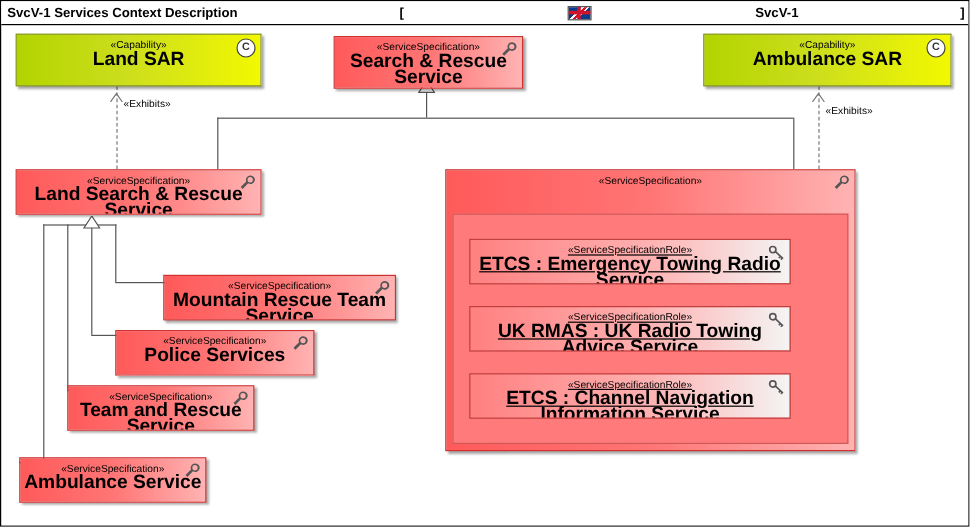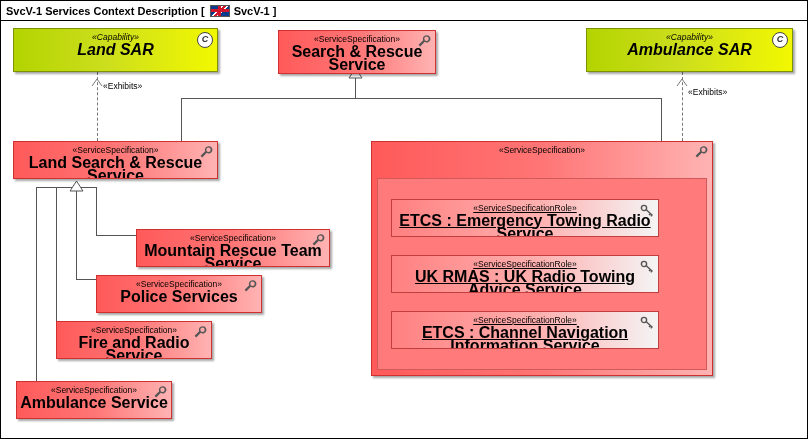--- a/index.html
+++ b/index.html
@@ -25,20 +25,21 @@
     height: 20px;
     border-bottom: 1px solid #000000;
     box-sizing: border-box;
     background: #ffffff;
     display: flex;
     align-items: center;
     font-size: 11px;
     font-weight: bold;
     color: #000000;
     padding-left: 5px;
+    justify-content: space-between;
   }
   #title-bar .bracket {
     font-weight: bold;
     margin: 0 3px;
   }
   .flag {
     display: inline-block;
     width: 20px;
     height: 12px;
     background: linear-gradient(135deg,#0a3b8c 0 38%, #ffffff 38% 46%, #cf142b 46% 54%, #ffffff 54% 62%, #0a3b8c 62% 100%);
@@ -81,21 +82,20 @@
     display: block;
     font-size: 16px;
     font-weight: bold;
     line-height: 13px;
   }
   
   .capability {
     background: linear-gradient(to right, #b3d400 0%, #ccde1d 45%, #f2f800 100%);
     border: 1px solid #7d9200;
     box-shadow: 2px 2px 2px rgba(0,0,0,.35);
-    font-style: italic;
   }
   
   .svcspec {
     background: linear-gradient(to right, #ff5a5a 0%, #ff7575 50%, #ffb3b3 100%);
     border: 1px solid #d03030;
     box-shadow: 2px 2px 2px rgba(0,0,0,.35);
   }
   
   .role {
     background: linear-gradient(to right, #ff8080 0%, #ffb0b0 55%, #f4f4f4 100%);
@@ -303,21 +303,21 @@
     <span class="nm">Police Services</span>
     <span class="ico wrench-ico">
       <svg width="14" height="14" viewBox="0 0 14 14">
           <path d="M9.5 1.2a3.6 3.6 0 0 0-3.3 5l-4.6 4.6 1.6 1.6 4.6-4.6a3.6 3.6 0 1 0 1.7-6.6zm0 1.4a2.2 2.2 0 1 1 0 4.4 2.2 2.2 0 0 1 0-4.4z" fill="#555"></path>
         </svg>
     </span>
   </div>
 
   <div class="node svcspec" style="left:55px; top:320px; width:156px; height:38px;">
     <span class="stereo">«ServiceSpecification»</span>
-    <span class="nm">Fire and Radio Service</span>
+    <span class="nm">Team and Rescue Service</span>
     <span class="ico wrench-ico">
       <svg width="14" height="14" viewBox="0 0 14 14">
           <path d="M9.5 1.2a3.6 3.6 0 0 0-3.3 5l-4.6 4.6 1.6 1.6 4.6-4.6a3.6 3.6 0 1 0 1.7-6.6zm0 1.4a2.2 2.2 0 1 1 0 4.4 2.2 2.2 0 0 1 0-4.4z" fill="#555"></path>
         </svg>
     </span>
   </div>
 
   <div class="node svcspec" style="left:15px; top:380px; width:156px; height:38px;">
     <span class="stereo">«ServiceSpecification»</span>
     <span class="nm">Ambulance Service</span>

